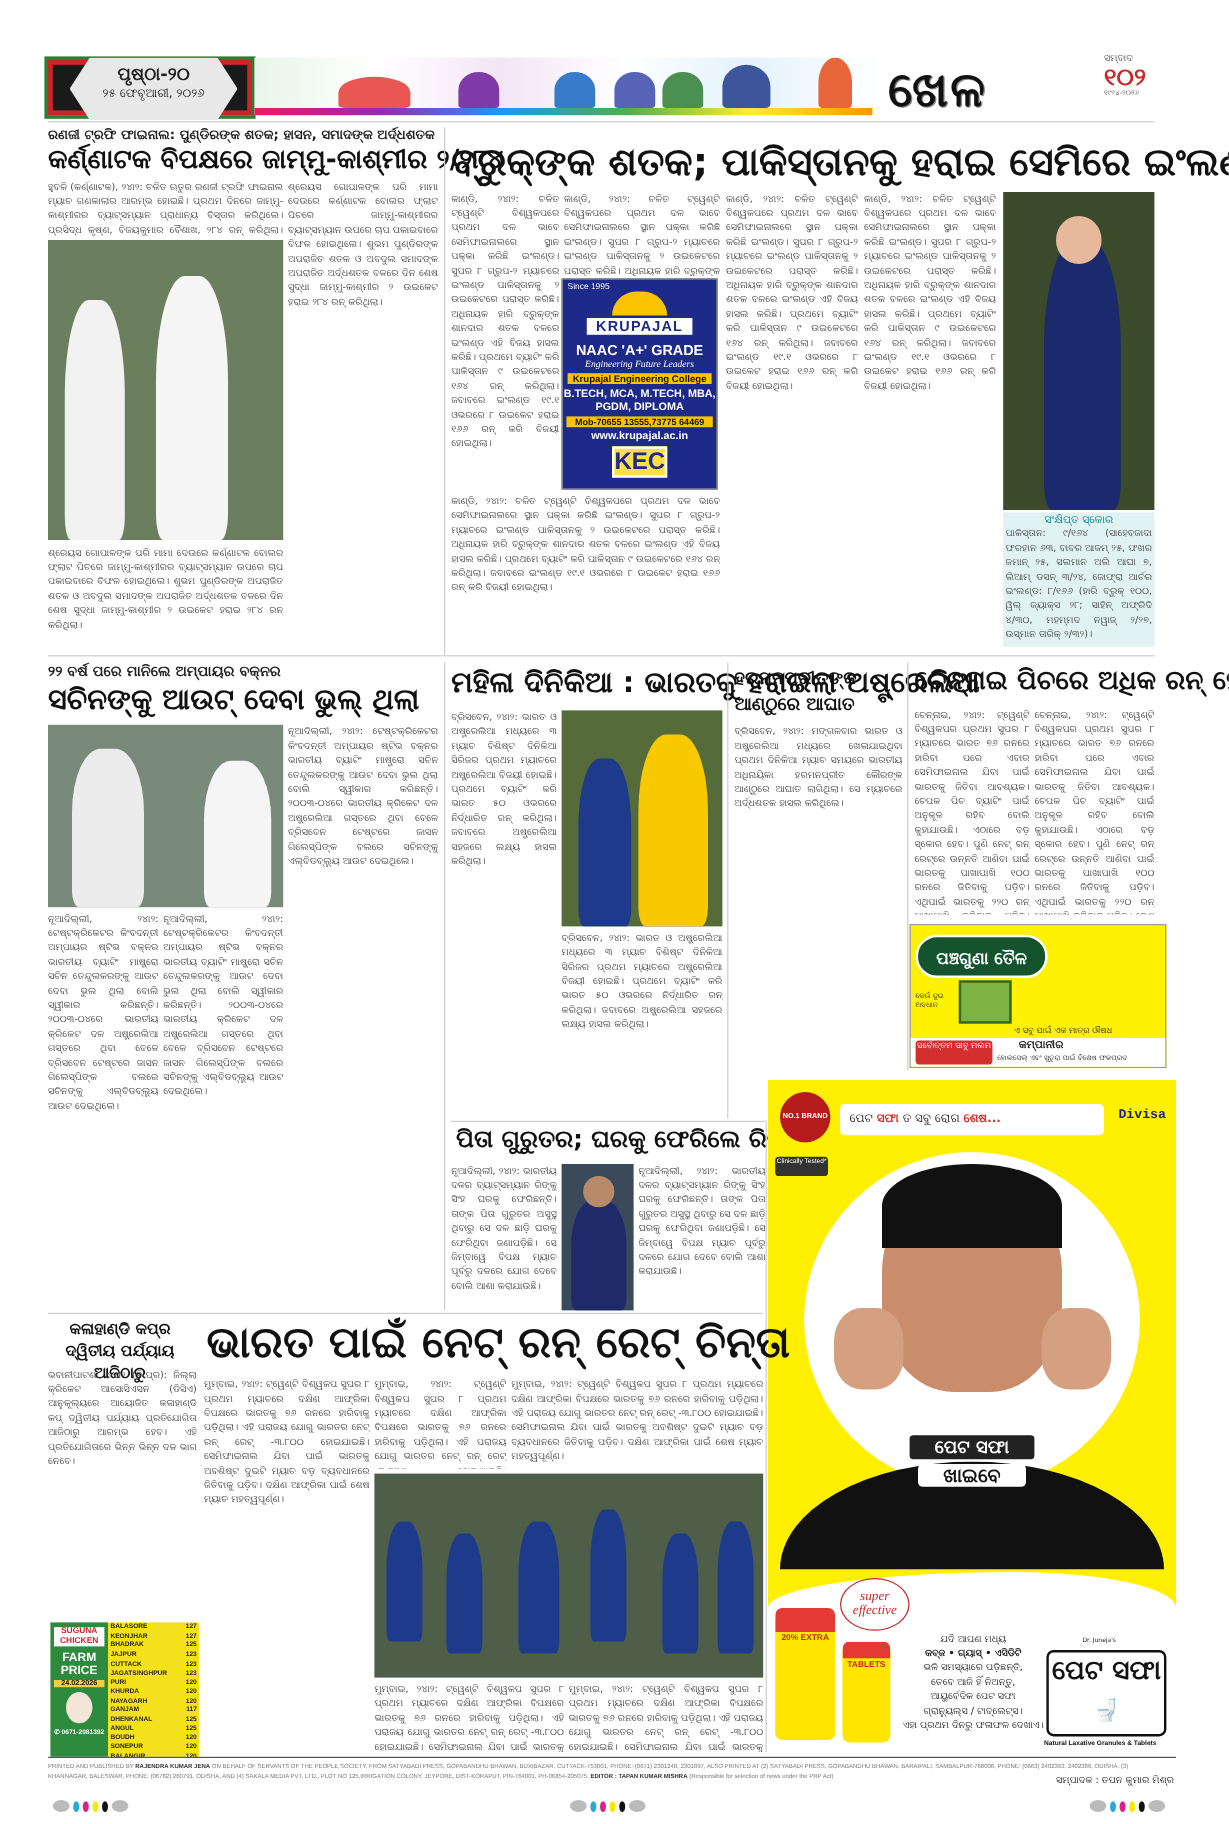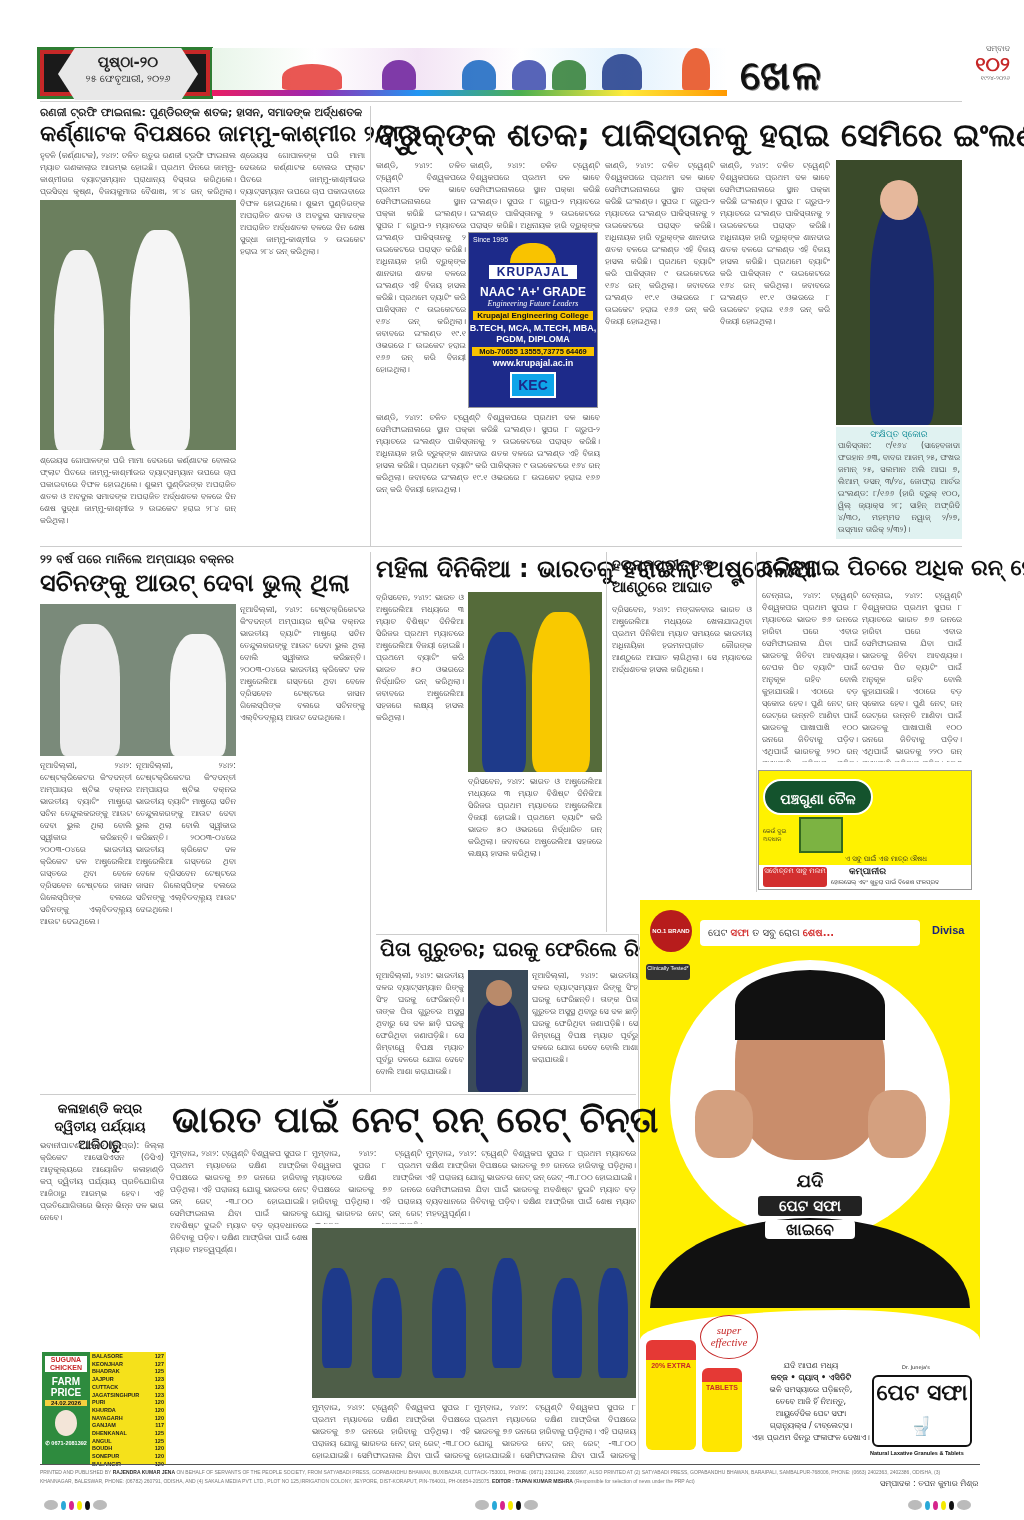--- a/index.html
+++ b/index.html
@@ -5,21 +5,21 @@
   * { box-sizing: border-box; margin: 0; padding: 0; }
   body { width: 1024px; height: 1520px; background: #fff; font-family: "DejaVu Sans", sans-serif; color: #222; position: relative; overflow: hidden; }
   .abs { position: absolute; }
   .page-badge { left: 40px; top: 50px; width: 170px; height: 46px; background: #1a1a1a; border: 4px solid #c62828; outline: 3px solid #2e7d32; }
   .page-badge-inner { position: absolute; left: 14px; top: -6px; width: 140px; height: 52px; background: #e8e8e8; clip-path: polygon(12% 0, 88% 0, 100% 50%, 88% 100%, 12% 100%, 0 50%); text-align: center; }
   .page-no { font-size: 15px; font-weight: bold; color: #222; margin-top: 5px; }
   .page-date { font-size: 10px; color: #222; margin-top: 2px; }
   .banner { left: 212px; top: 48px; width: 515px; height: 48px; background: linear-gradient(90deg,#e8f5e9,#fff 20%,#f3e5f5 40%,#fff 60%,#e3f2fd 80%,#fff); border-bottom: 6px solid; border-image: linear-gradient(90deg,#e91e63,#9c27b0,#2196f3,#4caf50,#ffeb3b,#ff9800) 1; overflow: hidden; }
   .banner .fig { position: absolute; bottom: 0; width: 34px; height: 30px; border-radius: 50% 50% 10% 10%; opacity: .85; }
   .section-title { left: 740px; top: 52px; font-size: 40px; font-weight: bold; color: #111; letter-spacing: 2px; text-shadow: 1px 1px 0 #888; }
-  .anniv { left: 920px; top: 44px; width: 42px; height: 46px; text-align: right; margin-left: 48px; }
+  .anniv { left: 920px; top: 44px; width: 42px; height: 46px; text-align: left; }
   .anniv-top { font-size: 8px; color: #555; }
   .anniv-num { font-size: 20px; font-weight: bold; color: #c62828; line-height: 1; }
   .anniv-bot { font-size: 6px; color: #555; }
   .rule { background: #ccc; height: 1px; }
   .vrule { background: #ccc; width: 1px; }
   
   .kicker { font-size: 11px; font-weight: bold; color: #222; white-space: nowrap; }
   .hl { font-weight: bold; color: #111; white-space: nowrap; line-height: 1.1; }
   .body-text { font-size: 8px; line-height: 12px; color: #444; text-align: justify; overflow: hidden; }
   .col-text { column-gap: 8px; }
@@ -29,21 +29,21 @@
   .krupajal { left: 468px; top: 232px; width: 130px; height: 176px; background: #1d2a8a; border: 1px solid #999; color: #fff; text-align: center; font-family: "Liberation Sans", sans-serif; }
   .krupajal .since { font-size: 7px; text-align: left; padding: 3px 0 0 4px; color: #fff; }
   .krupajal .gear { width: 46px; height: 20px; margin: 0 auto; background: #f9c300; border-radius: 23px 23px 0 0; }
   .krupajal .name { background: #fff; color: #1d2a8a; font-size: 12px; font-weight: bold; margin: 2px 20px; letter-spacing: 1px; }
   .krupajal .naac { font-size: 12px; font-weight: bold; margin-top: 6px; }
   .krupajal .tagline { font-size: 8px; font-family: "Liberation Serif", serif; font-style: italic; }
   .krupajal .college { background: #f9c300; color: #111; font-size: 8px; font-weight: bold; margin: 3px 4px; }
   .krupajal .courses { font-size: 9px; font-weight: bold; line-height: 11px; }
   .krupajal .mob { background: #f9c300; color: #111; font-size: 7.5px; font-weight: bold; margin: 2px 3px; }
   .krupajal .web { font-size: 9px; font-weight: bold; }
-  .krupajal .kec { width: 46px; height: 26px; margin: 4px auto 0; background: #0ea5e9; color: #1d2a8a; font-size: 14px; font-weight: bold; border: 2px solid #fff; line-height: 22px; text-align: center; }
+  .krupajal .kec { width: 46px; height: 26px; margin: 4px auto 0; background: #fde047; color: #1d2a8a; font-size: 20px; font-weight: bold; border: 2px solid #fff; line-height: 22px; text-align: center; }
   .tel-ad { left: 758px; top: 770px; width: 214px; height: 120px; background: #fff200; border: 1px solid #999; }
   .tel-ad .brand { position: absolute; left: 4px; top: 8px; width: 110px; height: 36px; background: #14532d; color: #fff; font-weight: bold; font-size: 14px; border-radius: 18px; text-align: center; line-height: 36px; border: 2px solid #fff; }
   .tel-ad .box { position: absolute; left: 40px; top: 46px; width: 44px; height: 36px; background: #7cb342; border: 2px solid #33691e; }
   .tel-ad .uses { position: absolute; left: 118px; top: 6px; width: 92px; font-size: 8px; text-align: center; color: #222; }
   .tel-ad .uses div { border-bottom: 1px solid #c8b400; line-height: 12px; }
   .tel-ad .maker { position: absolute; left: 0; bottom: 0; width: 100%; height: 24px; background: #fff; }
   .tel-ad .maker-logo { position: absolute; left: 4px; top: 2px; width: 64px; height: 20px; background: #d32f2f; color: #fff; font-size: 7px; text-align: center; border-radius: 3px; }
   .petsafa { left: 640px; top: 900px; width: 340px; height: 560px; background: #ffef00; overflow: hidden; }
   .petsafa .topbar { position: absolute; left: 60px; top: 20px; width: 220px; height: 26px; background: #fff; border-radius: 4px; font-size: 10px; line-height: 26px; padding-left: 8px; color: #222; }
   .petsafa .topbar b { color: #d32f2f; }
@@ -57,21 +57,21 @@
   .petsafa .arc { position: absolute; left: 10px; top: 318px; width: 320px; height: 90px; background: #111; border-radius: 50% 50% 0 0 / 100% 100% 0 0; clip-path: inset(0 0 0 0); }
   .petsafa .arc-text { position: absolute; left: 20px; top: 348px; width: 300px; text-align: center; font-size: 22px; font-weight: bold; color: #fff200; }
   .petsafa .bottom { position: absolute; left: 0; top: 410px; width: 340px; height: 150px; background: #fff; border-radius: 60% 40% 0 0 / 20% 20% 0 0; }
   .petsafa .bottle1 { position: absolute; left: 6px; top: 440px; width: 50px; height: 110px; background: #ffe600; border-radius: 6px; border-top: 20px solid #e53935; }
   .petsafa .bottle2 { position: absolute; left: 62px; top: 468px; width: 40px; height: 84px; background: #ffe600; border-radius: 6px; border-top: 14px solid #e53935; }
   .petsafa .bl { font-size: 7px; font-weight: bold; color: #c62828; text-align: center; padding-top: 2px; font-family: "Liberation Sans", sans-serif; }
   .petsafa .effective { position: absolute; left: 60px; top: 415px; width: 58px; height: 44px; border-radius: 50%; border: 1px solid #c62828; text-align: center; color: #c62828; font-family: "Liberation Serif", serif; font-style: italic; font-size: 11px; line-height: 12px; padding-top: 8px; }
   .petsafa .body { position: absolute; left: 112px; top: 460px; width: 118px; font-size: 8px; text-align: center; line-height: 12px; color: #222; }
   .petsafa .logo { position: absolute; left: 232px; top: 475px; width: 100px; height: 72px; border: 2px solid #111; border-radius: 6px; font-size: 22px; font-weight: bold; color: #111; text-align: center; line-height: 32px; }
   .petsafa .logo-sub { position: absolute; left: 230px; top: 550px; width: 106px; font-size: 5.5px; font-weight: bold; color: #111; font-family: "Liberation Sans", sans-serif; }
-  .petsafa .divisa { position: absolute; left: 292px; top: 24px; color: #1a237e; font-size: 11px; font-weight: bold; font-family: Liberation Sans, sans-serif; }
+  .petsafa .divisa { position: absolute; left: 292px; top: 24px; color: #1a237e; font-size: 11px; font-weight: bold; font-family: Liberation Mono, monospace; }
   .petsafa .stamp { position: absolute; left: 10px; top: 10px; width: 42px; height: 42px; border-radius: 50%; background: #b71c1c; color: #fff; font-size: 6px; text-align: center; line-height: 42px; font-family: "Liberation Sans", sans-serif; font-weight: bold; }
   .petsafa .clinic { position: absolute; left: 6px; top: 64px; width: 44px; height: 16px; background: #333; color: #fff; font-size: 5.5px; text-align: center; font-family: "Liberation Sans", sans-serif; border-radius: 3px; line-height: 8px; }
   .suguna { left: 42px; top: 1352px; width: 124px; height: 112px; }
   .suguna .left { position: absolute; left: 0; top: 0; width: 48px; height: 112px; background: #2e8b3e; text-align: center; color: #fff; font-family: "Liberation Sans", sans-serif; }
   .suguna .logo { background: #fff; color: #c62828; font-size: 7px; font-weight: bold; margin: 4px 3px; line-height: 8px; }
   .suguna .farm { font-size: 10px; font-weight: bold; line-height: 11px; margin-top: 4px; }
   .suguna .date { background: #f4d03f; color: #111; font-size: 6px; font-weight: bold; margin: 2px 3px; }
   .suguna .chick { width: 22px; height: 26px; margin: 4px auto; background: #f3e5d8; border-radius: 50%; }
   .suguna .phone { font-size: 5.5px; font-weight: bold; }
   .suguna .right { position: absolute; left: 48px; top: 0; width: 76px; height: 112px; background: #f5e11b; font-family: "Liberation Sans", sans-serif; font-size: 5.5px; font-weight: bold; color: #222; padding: 1px 2px; }
@@ -209,21 +209,20 @@
   <div class="stamp">NO.1 BRAND</div>
   <div class="clinic">Clinically Tested*</div>
   <div class="topbar"><span>ପେଟ </span><b>ସଫା</b><span> ତ ସବୁ ରୋଗ </span><b>ଶେଷ...</b></div>
   <div class="divisa">Divisa</div>
   <div class="circle"></div>
   <div class="face"></div>
   <div class="hair"></div>
   <div class="fist" style="left:55px;"></div>
   <div class="fist" style="left:228px;"></div>
   <div class="arc"></div>
-  <div class="txt1">ଯଦି</div>
   <div class="txt2">ପେଟ ସଫା</div>
   <div class="txt3" style="top:320px;color:#111;background:#fff;width:90px;left:125px;border-radius:4px;font-size:16px;">ଖାଇବେ</div>
   <div class="bottom"></div>
   <div class="bottle1">
       <div class="bl">20% EXTRA</div>
     </div>
   <div class="bottle2">
       <div class="bl">TABLETS</div>
     </div>
   <div class="effective">super effective</div>

